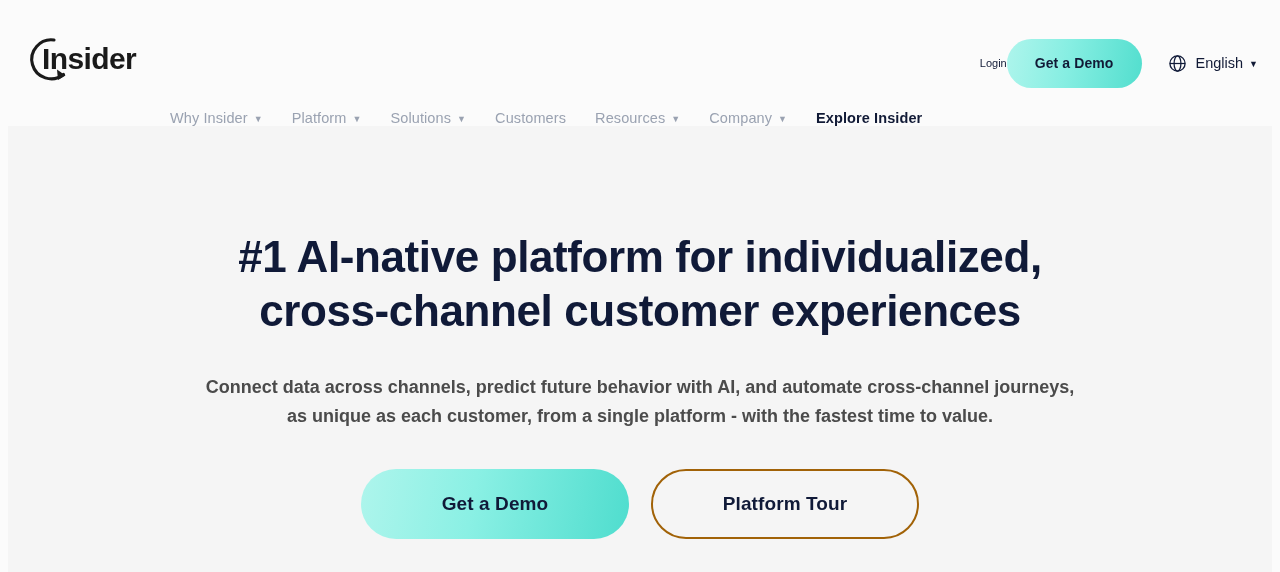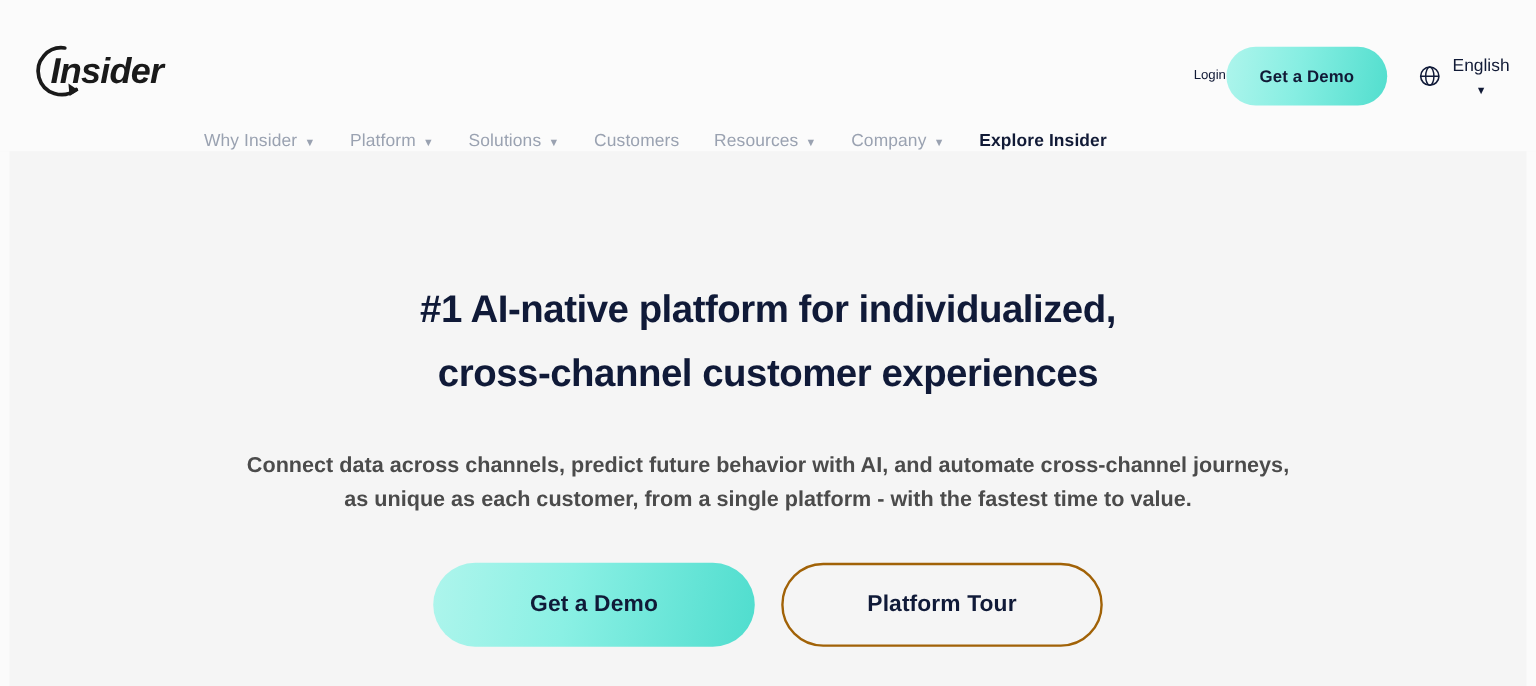--- a/index.html
+++ b/index.html
@@ -28,21 +28,21 @@
     position:absolute; top:0; left:0;
     width:1280px; height:126px;
     background:#fbfbfb;
     display:flex; align-items:center;
   }
 
   
   .logo {
     position:absolute; left:18px; top:30px;
     width:120px; height:58px;
-    display:flex; align-items:center;font-style:italic;
+    display:flex; align-items:center;
   }
   .logo svg { display:block; }
 
   
   .nav {
     position:absolute; left:170px; top:0; height:126px;
     display:flex; align-items:flex-end; gap:0;
   }
   .nav-item {
     display:inline-flex; align-items:center; gap:6px;
@@ -77,37 +77,37 @@
     font-family:"Liberation Sans", sans-serif;
     margin-right:26px;
   }
   .lang {
     display:inline-flex; align-items:center; gap:9px;
     cursor:pointer; white-space:nowrap;
   }
   .globe-icon { display:block; }
   .lang-label {
     font-size:14.5px; color:#111a36; font-weight:500;
-    display:inline-flex; align-items:center; gap:6px;flex-direction:column;
+    display:inline-flex; align-items:center; gap:6px;
   }
   .lang-label .caret { font-size:9px; position:relative; top:1px; }
 
   
   .hero {
     position:absolute; top:126px; left:0;
     width:1280px; height:446px;
     background:#f5f5f5;
     display:flex; flex-direction:column; align-items:center;
   }
 
   .hero-title {
     margin-top:104px;
     width:900px;
     text-align:center;
-    font-size:32px;
+    font-size:44px;
     line-height:54px;
     font-weight:bold;
     color:#101a38;
     letter-spacing:-0.4px;
   }
 
   .hero-sub {
     margin-top:35px;
     width:880px;
     text-align:center;

